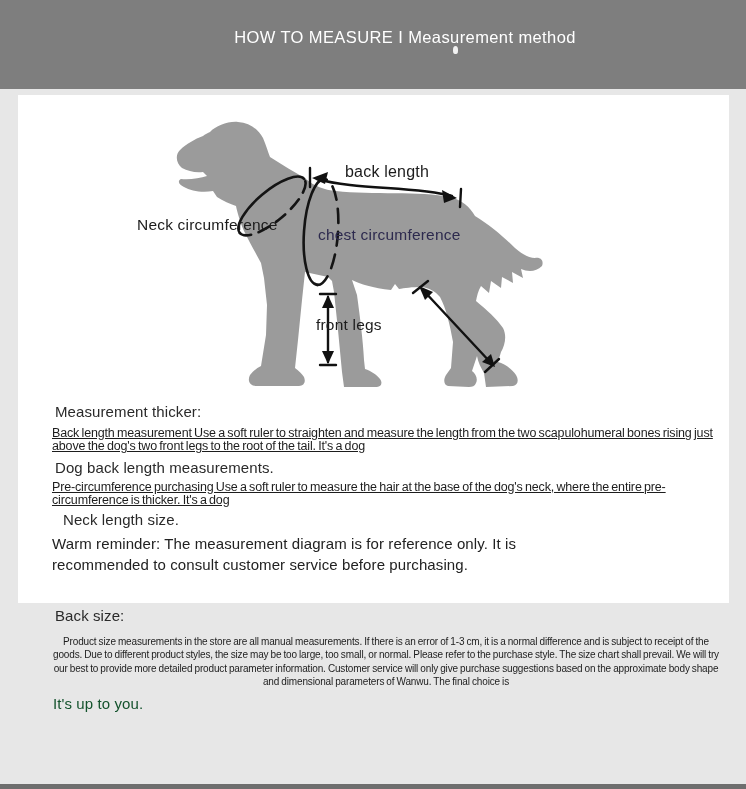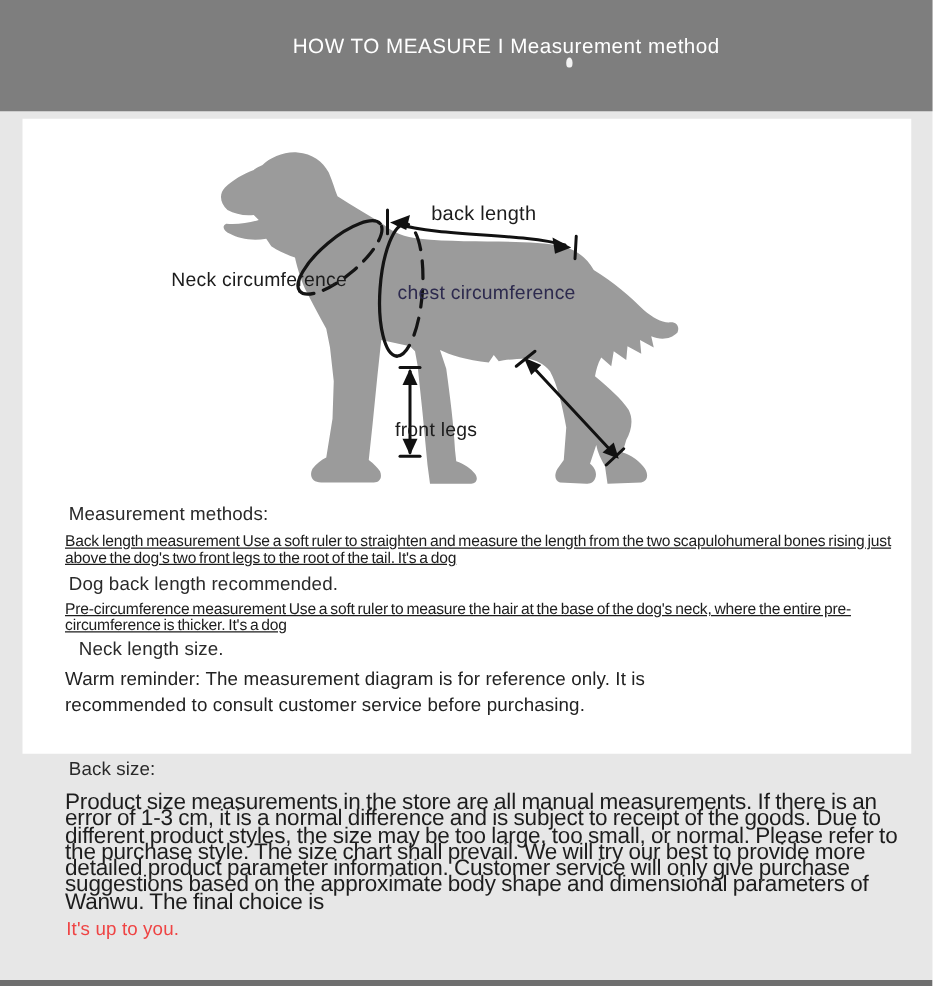--- a/index.html
+++ b/index.html
@@ -32,21 +32,21 @@
     background:#6e6e6e;
   }
   .diagram-svg{position:absolute;left:0;top:0;}
   .diag-label{
     position:absolute;color:#1c1c1c;font-size:15.5px;white-space:nowrap;
     letter-spacing:.2px;
   }
   .lbl-back{left:327px;top:68px;font-size:16px;}
   .lbl-neck{left:119px;top:121px;}
   .lbl-chest{left:300px;top:131px;color:#2d2a4e;}
-  .lbl-front{left:298px;top:221px;margin-top:20px;}
+  .lbl-front{left:298px;top:221px;}
   .content{
     position:absolute;left:34px;top:308px;width:668px;color:#1f1f1f;
   }
   .sec-h{
     font-size:15px;line-height:17px;color:#2a2a2a;margin:0 0 7px 3px;
     letter-spacing:.1px;
   }
   .sec-p{
     font-size:12.5px;line-height:13px;margin:0 0 6px 0;
     letter-spacing:-.15px;word-spacing:-1px;color:#1d1d1d;text-decoration:underline;
@@ -57,25 +57,25 @@
   .p-small{
     font-size:11.5px;line-height:12px;margin:0;
     letter-spacing:-.15px;word-spacing:-1px;color:#1d1d1d;
   }
   .warm{
     font-size:15px;line-height:21px;max-width:505px;margin:0 0 32px 0;
     color:#222222;letter-spacing:.1px;
   }
   .h-about{margin:0 0 11px 3px;}
   .p-about{
-    font-size:18px;line-height:13.3px;margin:0 0 7px 0;
-    letter-spacing:-.15px;word-spacing:-.5px;color:#1d1d1d;
+    font-size:10px;line-height:13.3px;margin:0 0 7px 0;
+    letter-spacing:-.15px;word-spacing:-.5px;color:#1d1d1d;text-align:center;
   }
   .closing{
-    font-size:15px;line-height:17px;color:#ef4444;margin:0 0 0 1px;
+    font-size:15px;line-height:17px;color:#14532d;margin:0 0 0 1px;
     letter-spacing:.1px;
   }
 </style>
 </head>
 <body>
 
 <div class="header">
   <div class="header-title">HOW TO MEASURE I Measurement method</div>
   <div class="header-dot"></div>
 </div>
@@ -148,24 +148,24 @@
       <polygon points="495,367 482,362 491,354" fill="#111111" stroke="none"></polygon>
     </g>
   </svg>
 
   <div class="diag-label lbl-back">back length</div>
   <div class="diag-label lbl-neck">Neck circumference</div>
   <div class="diag-label lbl-chest">chest circumference</div>
   <div class="diag-label lbl-front">front legs</div>
 
   <div class="content">
-    <div class="sec-h">Measurement methods:</div>
+    <div class="sec-h">Measurement thicker:</div>
     <p class="sec-p">Back length measurement Use a soft ruler to straighten and measure the length from the two scapulohumeral bones rising just above the dog's two front legs to the root of the tail. It's a dog</p>
-    <div class="sec-h h-2">Dog back length recommended.</div>
-    <p class="sec-p p-2">Pre-circumference measurement Use a soft ruler to measure the hair at the base of the dog's neck, where the entire pre-circumference is thicker. It's a dog</p>
+    <div class="sec-h h-2">Dog back length measurements.</div>
+    <p class="sec-p p-2">Pre-circumference purchasing Use a soft ruler to measure the hair at the base of the dog's neck, where the entire pre-circumference is thicker. It's a dog</p>
     <div class="sec-h h-3">Neck length size.</div>
     <div class="warm">Warm reminder: The measurement diagram is for reference only. It is recommended to consult customer service before purchasing.</div>
     <div class="sec-h h-about">Back size:</div>
     <p class="p-about">Product size measurements in the store are all manual measurements. If there is an error of 1-3 cm, it is a normal difference and is subject to receipt of the goods. Due to different product styles, the size may be too large, too small, or normal. Please refer to the purchase style. The size chart shall prevail. We will try our best to provide more detailed product parameter information. Customer service will only give purchase suggestions based on the approximate body shape and dimensional parameters of Wanwu. The final choice is</p>
     <div class="closing">It's up to you.</div>
   </div>
 
 </div>
 
 <div class="bottom-strip"></div>

